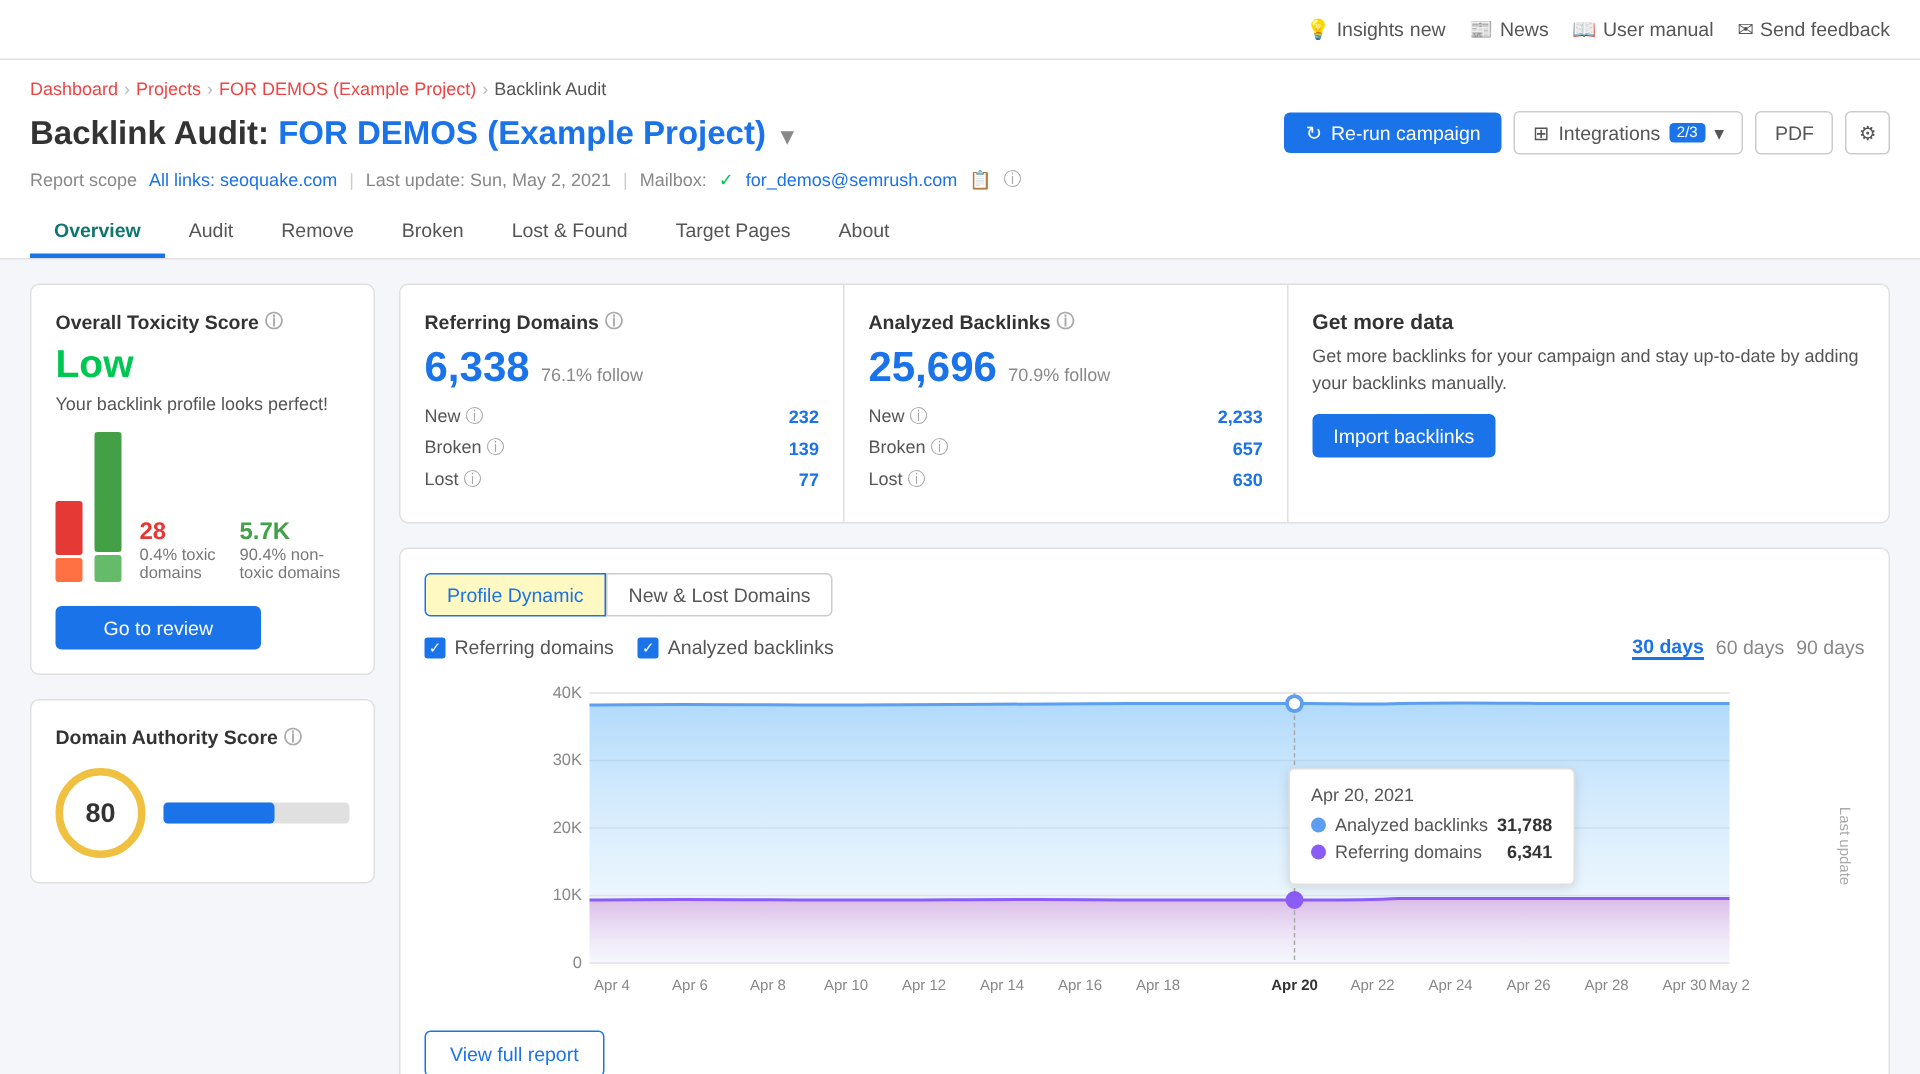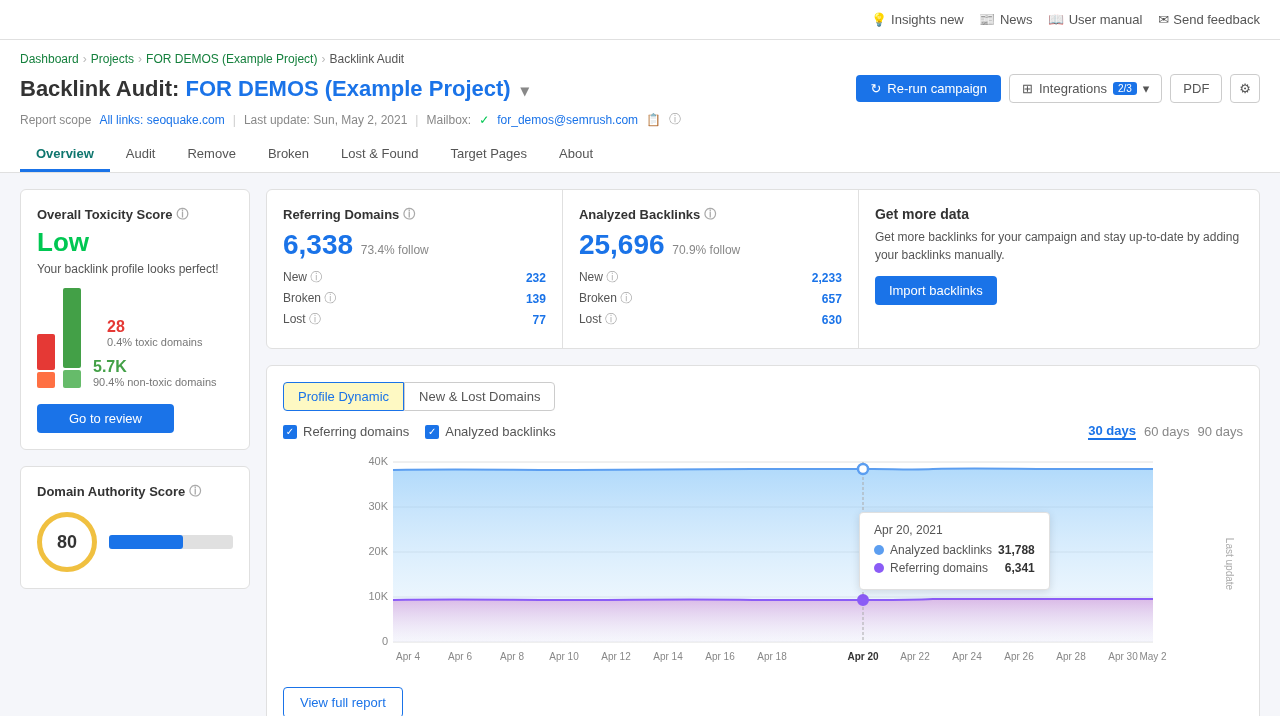--- a/index.html
+++ b/index.html
@@ -18,21 +18,21 @@
     .top-right-actions { display: flex; align-items: center; gap: 16px; }
     .top-right-actions a { color: #555; text-decoration: none; font-size: 13px; display: flex; align-items: center; gap: 4px; }
 
     
     .header {
       background: #fff;
       padding: 12px 20px 0 20px;
       border-bottom: 1px solid #e0e0e0;
     }
     .breadcrumb { font-size: 12px; color: #888; margin-bottom: 8px; display: flex; align-items: center; gap: 4px; }
-    .breadcrumb a { color: #15803d; text-decoration: none; }
+    .breadcrumb a { color: #ef4444; text-decoration: none; }
     .breadcrumb .sep { color: #bbb; }
     .breadcrumb .current { color: #555; }
 
     .header-title-row {
       display: flex; align-items: center; justify-content: space-between; margin-bottom: 8px;
     }
     .page-title { font-size: 22px; font-weight: bold; color: #333; }
     .page-title .project-name { color: #1a73e8; }
     .page-title .caret { color: #888; font-size: 16px; margin-left: 4px; }
 
@@ -322,21 +322,21 @@
           </div>
         </div>
 
         <div class="bar-group">
           <div style="display:flex;flex-direction:column;align-items:flex-end;gap:2px;">
             <div style="width:18px;height:80px;background:#43a047;border-radius:2px;"></div>
             <div style="width:18px;height:18px;background:#66bb6a;border-radius:2px;"></div>
           </div>
         </div>
 
-        <div style="display:flex;flex-direction:column;gap:10px;margin-left:4px;align-items:center;">
+        <div style="display:flex;flex-direction:row;gap:10px;margin-left:4px;align-items:center;">
           <div>
             <div class="tox-number red">28</div>
             <div class="tox-label">0.4% toxic domains</div>
           </div>
           <div>
             <div class="tox-number green">5.7K</div>
             <div class="tox-label">90.4% non-toxic domains</div>
           </div>
         </div>
       </div>
@@ -367,21 +367,21 @@
 
     <div class="metrics-row">
 
       <div class="metric-block">
         <div class="metric-title">
           <span>Referring Domains</span>
           <span class="info-icon">ⓘ</span>
         </div>
         <div>
           <span class="metric-value">6,338</span>
-          <span class="metric-follow">73.4% follow</span>
+          <span class="metric-follow">76.1% follow</span>
         </div>
         <div class="metric-rows">
           <div class="metric-row">
             <span class="metric-row-label">New <span class="info-icon">ⓘ</span></span>
             <span class="metric-row-value">232</span>
           </div>
           <div class="metric-row">
             <span class="metric-row-label">Broken <span class="info-icon">ⓘ</span></span>
             <span class="metric-row-value">139</span>
           </div>

